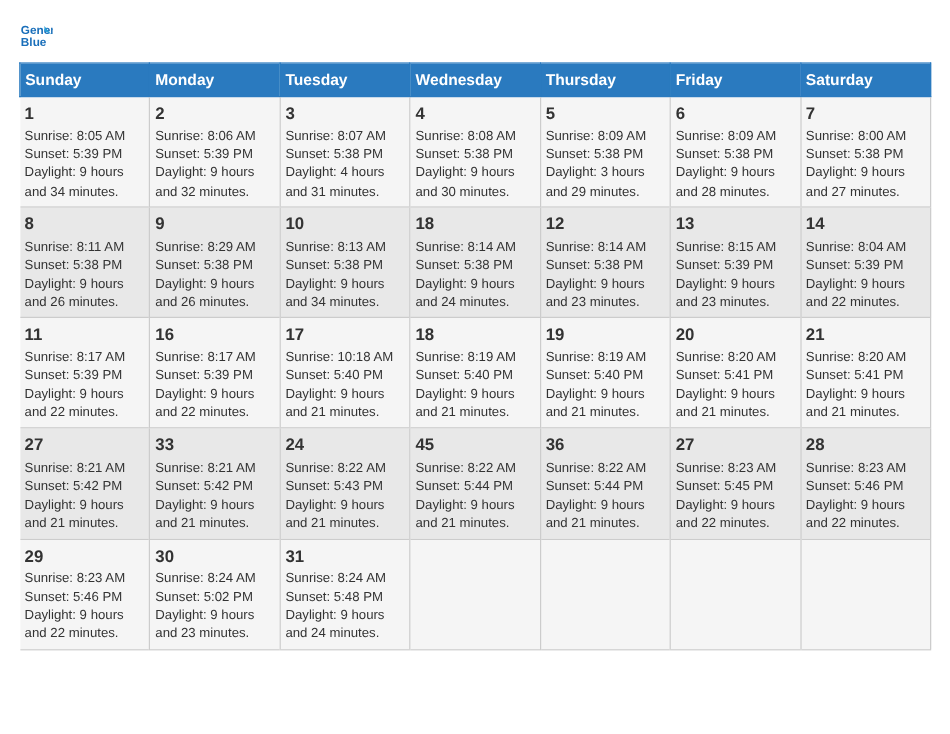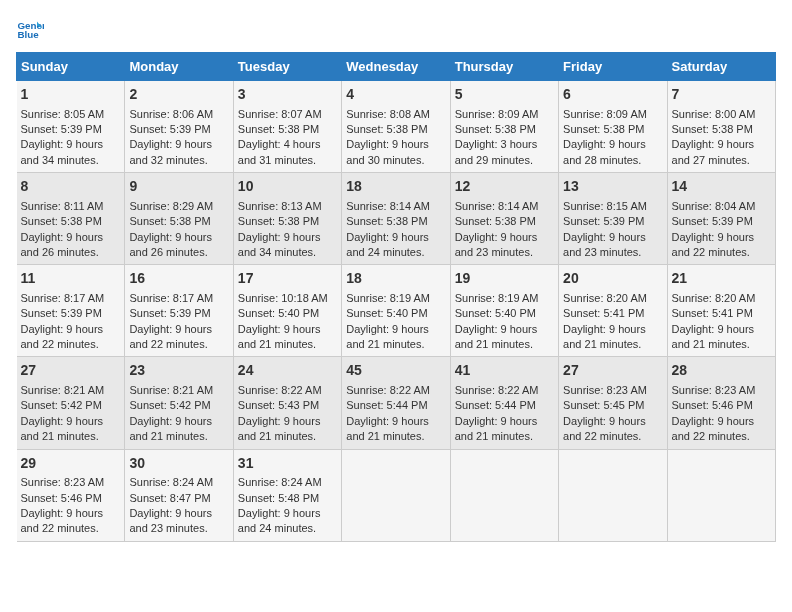--- a/index.html
+++ b/index.html
@@ -136,30 +136,30 @@
         <td><span class="day-num">11</span><span>Sunrise: 8:17 AM</span><br><span>Sunset: 5:39 PM</span><br><span>Daylight: 9 hours and 22 minutes.</span></td>
         <td><span class="day-num">16</span><span>Sunrise: 8:17 AM</span><br><span>Sunset: 5:39 PM</span><br><span>Daylight: 9 hours and 22 minutes.</span></td>
         <td><span class="day-num">17</span><span>Sunrise: 10:18 AM</span><br><span>Sunset: 5:40 PM</span><br><span>Daylight: 9 hours and 21 minutes.</span></td>
         <td><span class="day-num">18</span><span>Sunrise: 8:19 AM</span><br><span>Sunset: 5:40 PM</span><br><span>Daylight: 9 hours and 21 minutes.</span></td>
         <td><span class="day-num">19</span><span>Sunrise: 8:19 AM</span><br><span>Sunset: 5:40 PM</span><br><span>Daylight: 9 hours and 21 minutes.</span></td>
         <td><span class="day-num">20</span><span>Sunrise: 8:20 AM</span><br><span>Sunset: 5:41 PM</span><br><span>Daylight: 9 hours and 21 minutes.</span></td>
         <td><span class="day-num">21</span><span>Sunrise: 8:20 AM</span><br><span>Sunset: 5:41 PM</span><br><span>Daylight: 9 hours and 21 minutes.</span></td>
       </tr>
       <tr>
         <td><span class="day-num">27</span><span>Sunrise: 8:21 AM</span><br><span>Sunset: 5:42 PM</span><br><span>Daylight: 9 hours and 21 minutes.</span></td>
-        <td><span class="day-num">23</span><span>Sunrise: 8:21 AM</span><br><span>Sunset: 5:42 PM</span><br><span>Daylight: 9 hours and 21 minutes.</span></td>
+        <td><span class="day-num">33</span><span>Sunrise: 8:21 AM</span><br><span>Sunset: 5:42 PM</span><br><span>Daylight: 9 hours and 21 minutes.</span></td>
         <td><span class="day-num">24</span><span>Sunrise: 8:22 AM</span><br><span>Sunset: 5:43 PM</span><br><span>Daylight: 9 hours and 21 minutes.</span></td>
         <td><span class="day-num">45</span><span>Sunrise: 8:22 AM</span><br><span>Sunset: 5:44 PM</span><br><span>Daylight: 9 hours and 21 minutes.</span></td>
-        <td><span class="day-num">41</span><span>Sunrise: 8:22 AM</span><br><span>Sunset: 5:44 PM</span><br><span>Daylight: 9 hours and 21 minutes.</span></td>
+        <td><span class="day-num">36</span><span>Sunrise: 8:22 AM</span><br><span>Sunset: 5:44 PM</span><br><span>Daylight: 9 hours and 21 minutes.</span></td>
         <td><span class="day-num">27</span><span>Sunrise: 8:23 AM</span><br><span>Sunset: 5:45 PM</span><br><span>Daylight: 9 hours and 22 minutes.</span></td>
         <td><span class="day-num">28</span><span>Sunrise: 8:23 AM</span><br><span>Sunset: 5:46 PM</span><br><span>Daylight: 9 hours and 22 minutes.</span></td>
       </tr>
       <tr>
         <td><span class="day-num">29</span><span>Sunrise: 8:23 AM</span><br><span>Sunset: 5:46 PM</span><br><span>Daylight: 9 hours and 22 minutes.</span></td>
-        <td><span class="day-num">30</span><span>Sunrise: 8:24 AM</span><br><span>Sunset: 8:47 PM</span><br><span>Daylight: 9 hours and 23 minutes.</span></td>
+        <td><span class="day-num">30</span><span>Sunrise: 8:24 AM</span><br><span>Sunset: 5:02 PM</span><br><span>Daylight: 9 hours and 23 minutes.</span></td>
         <td><span class="day-num">31</span><span>Sunrise: 8:24 AM</span><br><span>Sunset: 5:48 PM</span><br><span>Daylight: 9 hours and 24 minutes.</span></td>
         <td class="empty-cell"></td>
         <td class="empty-cell"></td>
         <td class="empty-cell"></td>
         <td class="empty-cell"></td>
       </tr>
     </tbody>
 </table>
 
 </body></html>

